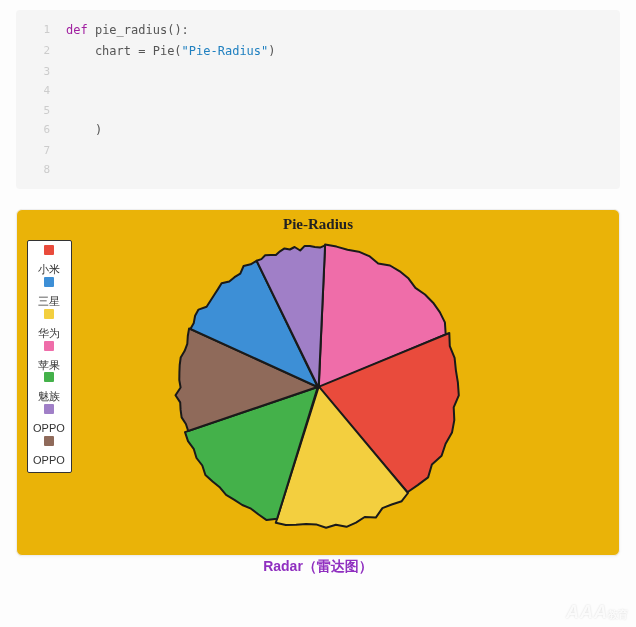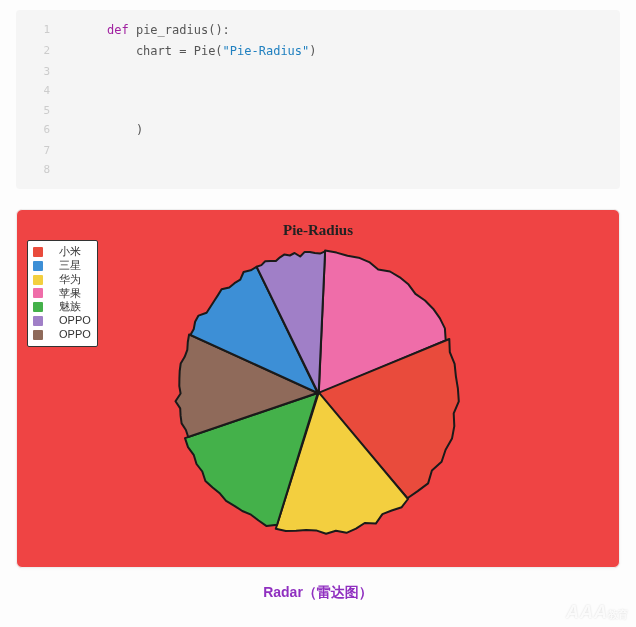--- a/index.html
+++ b/index.html
@@ -23,31 +23,31 @@
   }
   .code-line { display: flex; }
   .ln {
     width: 20px;
     text-align: right;
     color: #ccc;
     margin-right: 16px;
     user-select: none;
     font-size: 11px;
   }
-  .code-txt { white-space: pre; margin-left: 41px; }
+  .code-txt { white-space: pre; }
   .kw { color: #a020a0; }
   .str { color: #2080c0; }
   .num { color: #b06000; }
 
   .chart-card {
-    background: #ef4444;
+    background: #eab308;
     border: 1px solid #eee;
     border-radius: 6px;
     margin-top: 20px;
-    padding: 12px;
+    padding: 6px;
     box-shadow: 0 1px 3px rgba(0,0,0,0.04);
     position: relative;
   }
   .chart-title {
     font-family: "Comic Sans MS", cursive;
     font-weight: bold;
     font-size: 15px;
     text-align: center;
     color: #222;
     margin-bottom: 2px;
@@ -57,30 +57,30 @@
     top: 30px;
     left: 10px;
     border: 1.5px solid #333;
     border-radius: 2px;
     padding: 4px 6px 4px 5px;
     background: #fff;
     font-family: "Comic Sans MS", cursive, sans-serif;
     font-size: 11px;
     color: #333;
   }
-  .legend-row { display: flex; align-items: center; gap: 16px; line-height: 1.25; }
+  .legend-row { display: flex; align-items: center; gap: 8px; line-height: 1.25; flex-direction: column; }
   .swatch { width: 10px; height: 10px; border-radius: 1px; display:inline-block; }
   .pie-wrap { text-align: center; padding-bottom: 12px; }
 
   .footer-link {
     text-align: center;
     color: #9030c0;
     font-weight: 600;
     font-size: 14px;
-    margin-top: 16px;
+    margin-top: 2px;
     font-family: sans-serif;
   }
   .watermark {
     position: absolute;
     right: 8px;
     bottom: 4px;
     font-family: Arial, sans-serif;
     font-weight: 900;
     font-style: italic;
     font-size: 18px;

